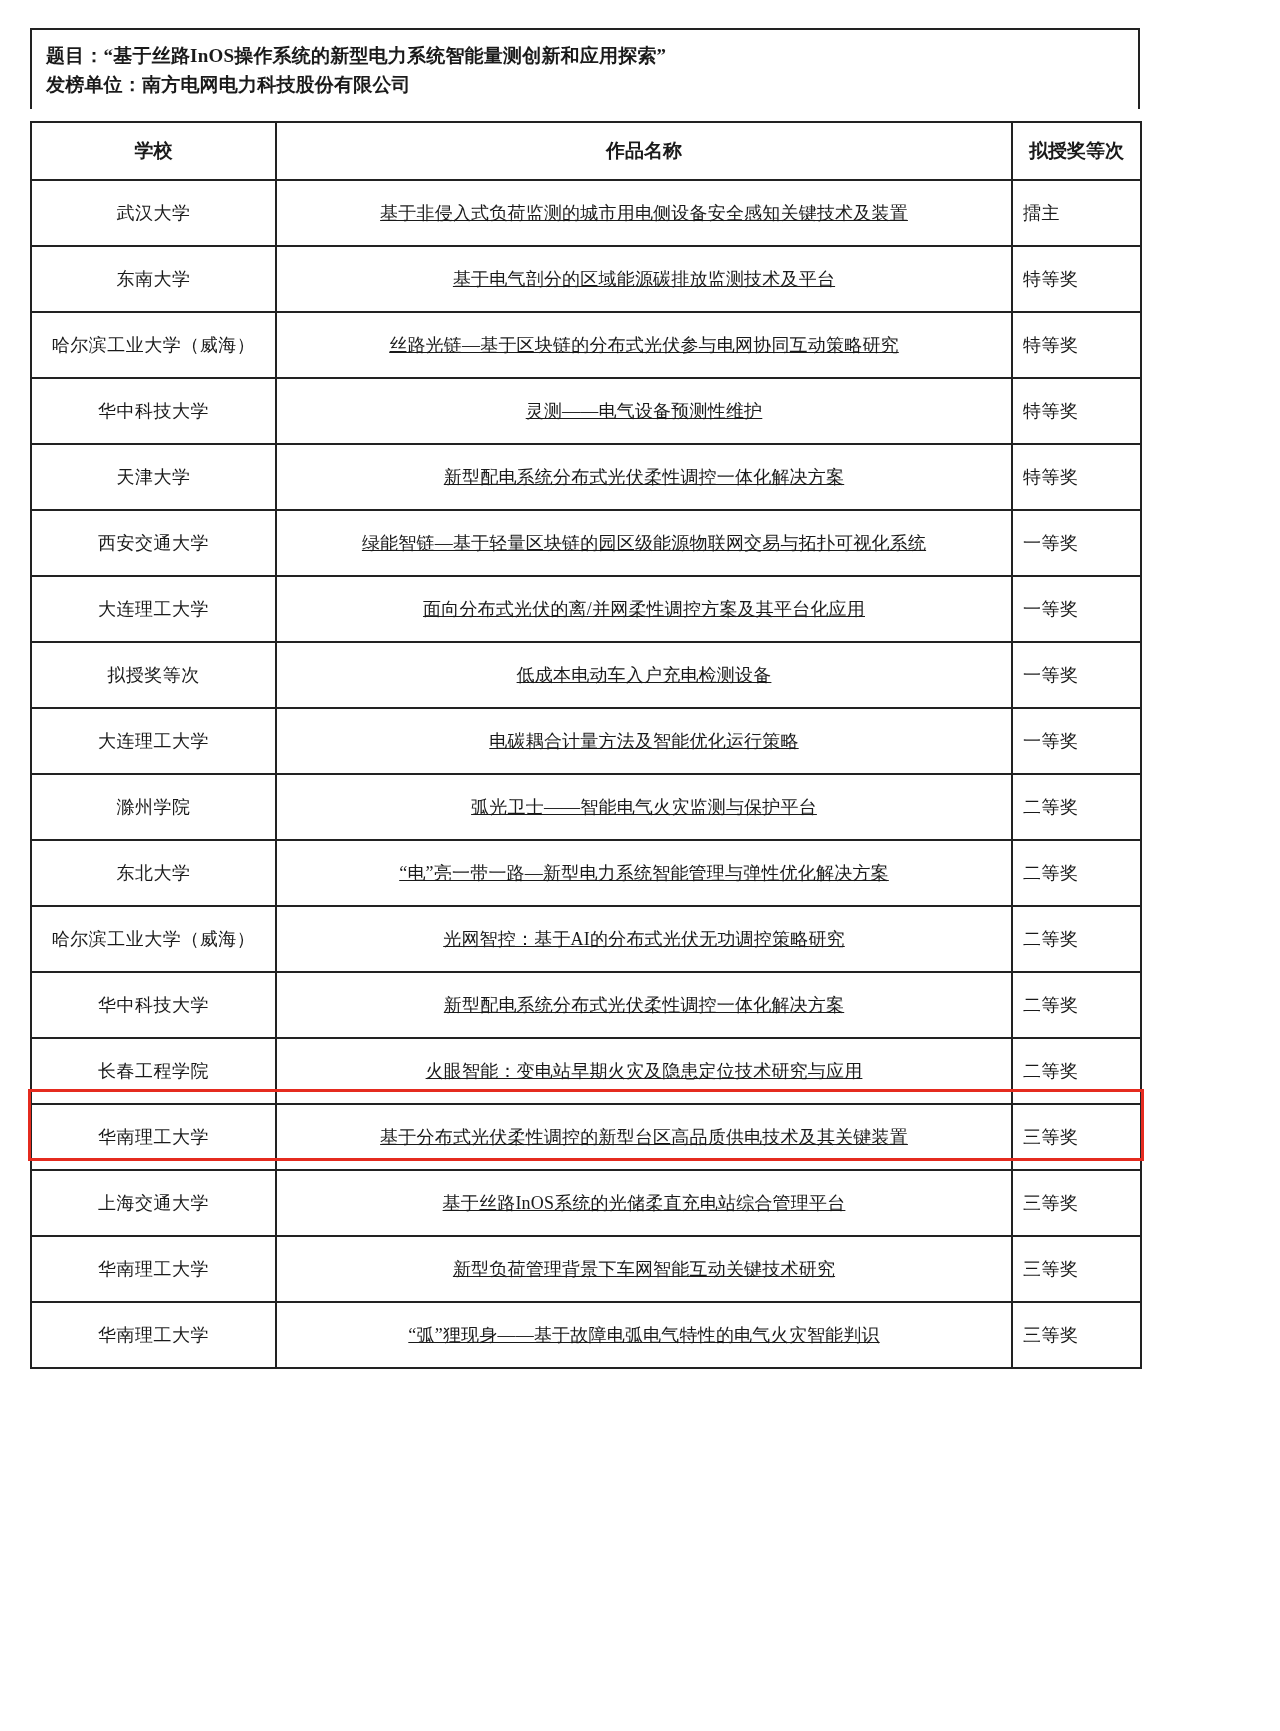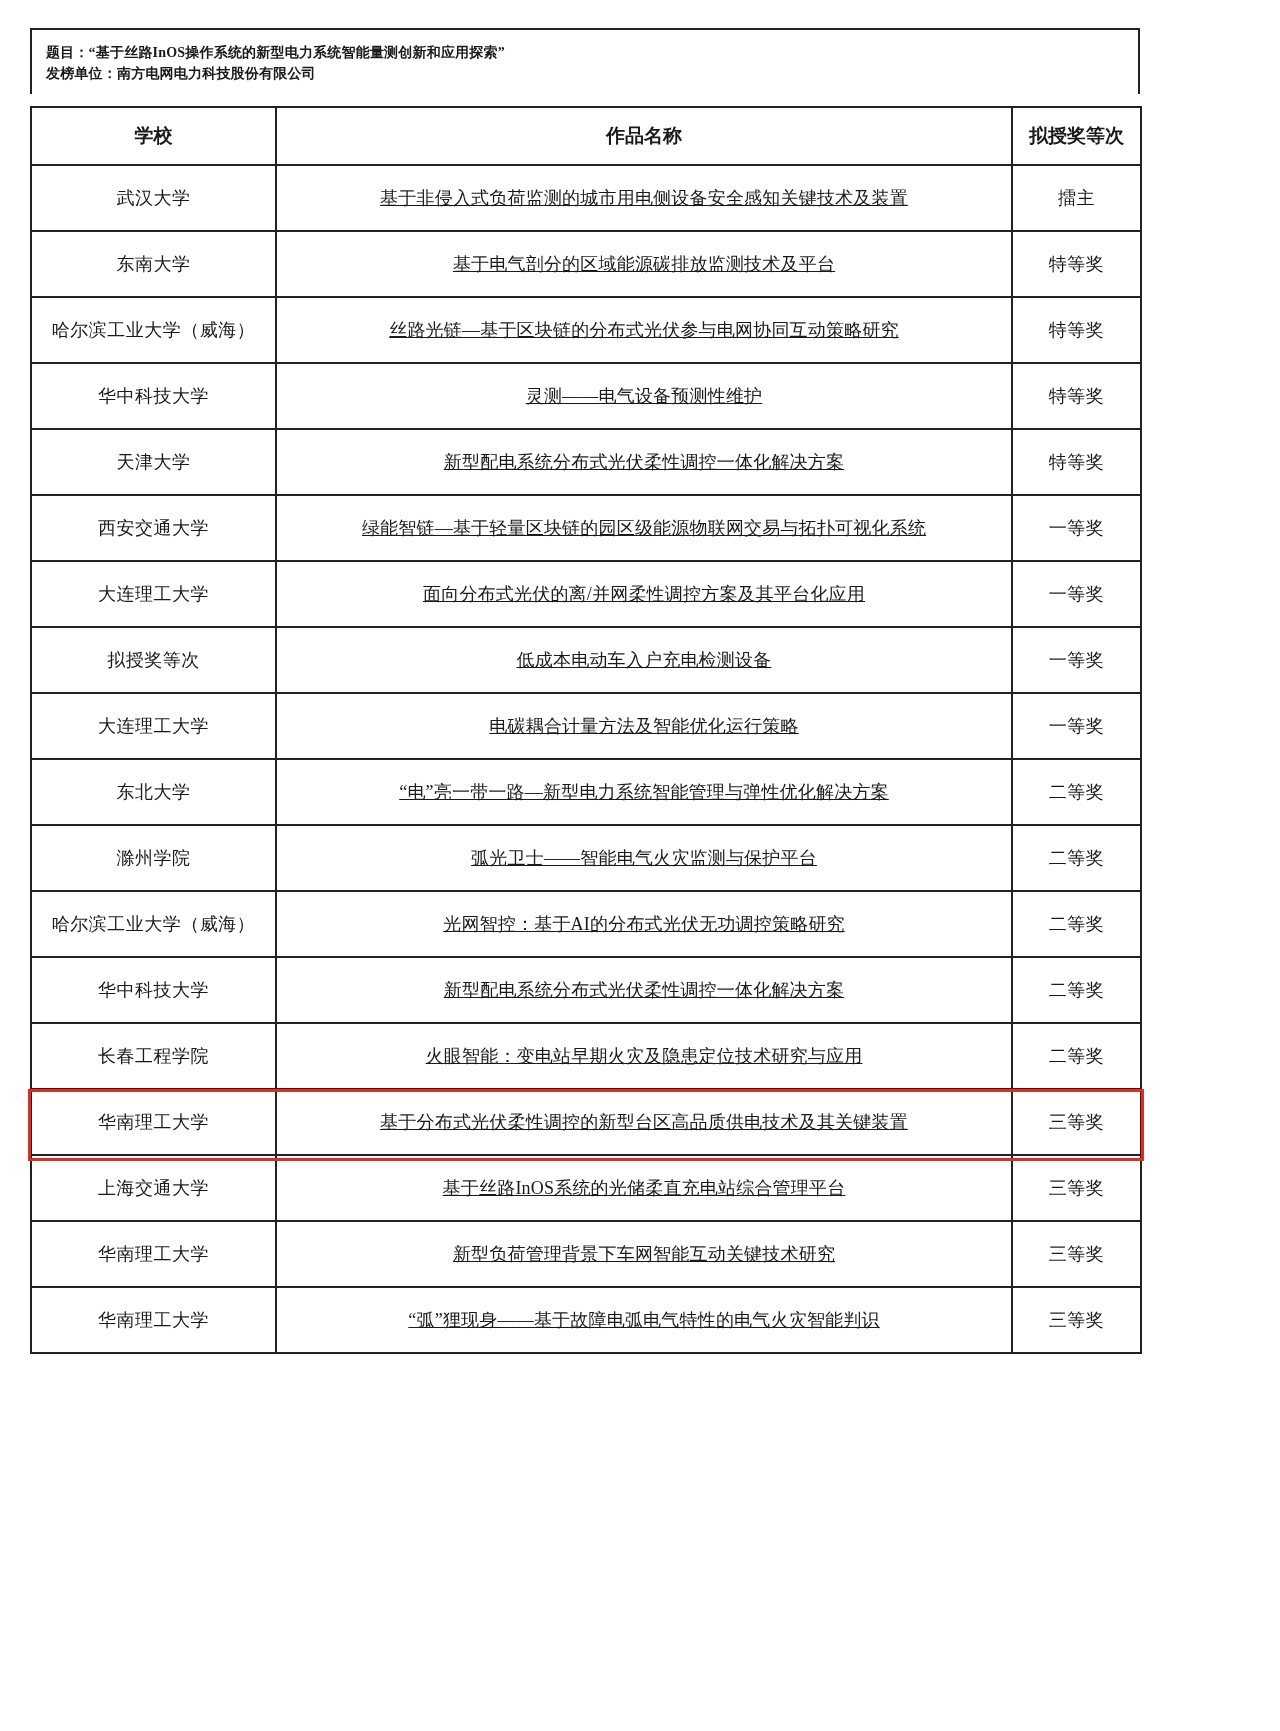--- a/index.html
+++ b/index.html
@@ -21,21 +21,21 @@
     top: 28px;
     width: 1110px;
   }
   .header-block {
     border: 2px solid #222;
     border-bottom: none;
     padding: 12px 14px 10px 14px;
     box-sizing: border-box;
   }
   .header-line {
-    font-size: 14px;
+    font-size: 19px;
     line-height: 1.5;
     font-weight: 700;
     letter-spacing: 0.2px;
     white-space: nowrap;
   }
   table.award-table {
     border-collapse: collapse;
     width: 100%;
     table-layout: fixed;
     margin-top: 12px;
@@ -66,21 +66,21 @@
     text-align: center;
     letter-spacing: 0.5px;
   }
   td.work {
     text-align: center;
     padding-left: 14px;
     letter-spacing: 0.2px;
     text-decoration: underline;
   }
   td.award {
-    text-align: center;
+    text-align: left;
     letter-spacing: 0.5px;
   }
   tr.highlight td {
     position: relative;
   }
   .highlight-box {
     position: absolute;
     border: 3px solid #e52b1f;
     box-sizing: border-box;
     pointer-events: none;
@@ -150,27 +150,27 @@
         <td class="school">拟授奖等次</td>
         <td class="work">低成本电动车入户充电检测设备</td>
         <td class="award">一等奖</td>
       </tr>
       <tr>
         <td class="school">大连理工大学</td>
         <td class="work">电碳耦合计量方法及智能优化运行策略</td>
         <td class="award">一等奖</td>
       </tr>
       <tr>
+        <td class="school">滁州学院</td>
+        <td class="work">弧光卫士——智能电气火灾监测与保护平台</td>
+        <td class="award">二等奖</td>
+      </tr>
+      <tr>
         <td class="school">东北大学</td>
         <td class="work">“电”亮一带一路—新型电力系统智能管理与弹性优化解决方案</td>
-        <td class="award">二等奖</td>
-      </tr>
-      <tr>
-        <td class="school">滁州学院</td>
-        <td class="work">弧光卫士——智能电气火灾监测与保护平台</td>
         <td class="award">二等奖</td>
       </tr>
       <tr>
         <td class="school">哈尔滨工业大学（威海）</td>
         <td class="work">光网智控：基于AI的分布式光伏无功调控策略研究</td>
         <td class="award">二等奖</td>
       </tr>
       <tr>
         <td class="school">华中科技大学</td>
         <td class="work">新型配电系统分布式光伏柔性调控一体化解决方案</td>

